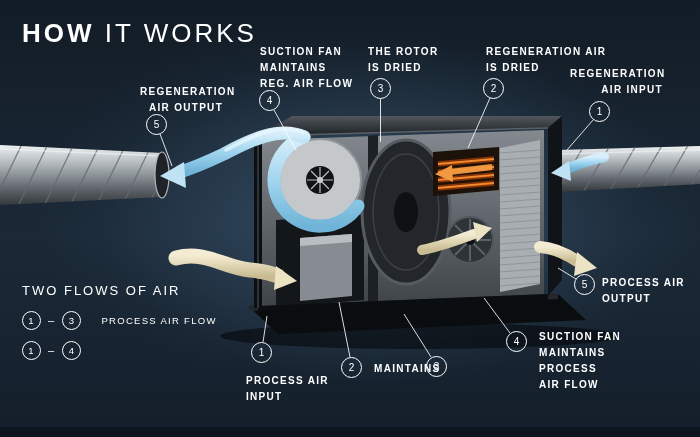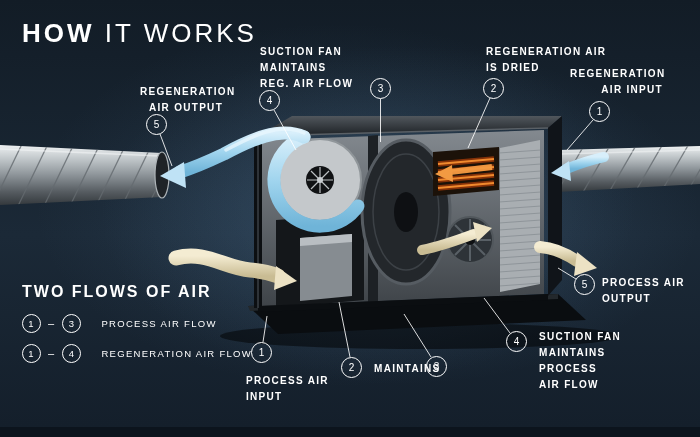--- a/index.html
+++ b/index.html
@@ -18,21 +18,21 @@
   .title .t-bold{font-weight:700}
   .label{
     position:absolute;color:#ffffff;font-size:10px;letter-spacing:1.3px;
     line-height:1.6;white-space:pre-line;font-weight:700
   }
   .num-circle{
     position:absolute;width:21px;height:21px;border:1.5px solid #fff;border-radius:50%;
     color:#fff;font-size:10px;display:flex;align-items:center;justify-content:center
   }
   .legend{position:absolute;left:22px;top:283px;color:#fff}
-  .legend-h{font-size:16px;letter-spacing:2px;font-weight:700;margin-bottom:13px}
+  .legend-h{font-size:13px;letter-spacing:2px;font-weight:400;margin-bottom:13px}
   .legend-row{display:flex;align-items:center;gap:7px;margin-bottom:11px;font-size:9.5px;letter-spacing:1.3px}
   .legend-row .l-circle{
     width:19px;height:19px;border:1.5px solid #fff;border-radius:50%;flex:none;
     display:flex;align-items:center;justify-content:center;font-size:9.5px
   }
   .legend-row .sep{font-size:11px;line-height:1}
   .legend-row .lbl{margin-left:13px;white-space:nowrap}
   .ta-c{text-align:center}.ta-r{text-align:right}
 </style>
 </head>
@@ -183,20 +183,22 @@
       <span>5</span>
     </div>
 
   <div class="label" style="left:260px;top:44px;width:110px">SUCTION FAN
 MAINTAINS
 REG. AIR FLOW</div>
   <div class="num-circle" style="left:259px;top:90px">
       <span>4</span>
     </div>
 
+  <div class="label" style="left:368px;top:44px;width:80px">THE ROTOR
+IS DRIED</div>
   <div class="num-circle" style="left:370px;top:78px">
       <span>3</span>
     </div>
 
   <div class="label" style="left:486px;top:44px;width:130px">REGENERATION AIR
 IS DRIED</div>
   <div class="num-circle" style="left:483px;top:78px">
       <span>2</span>
     </div>
 
@@ -247,17 +249,16 @@
       <span class="lbl">PROCESS AIR FLOW</span>
     </div>
     <div class="legend-row">
       <span class="l-circle">
           <span>1</span>
         </span>
       <span class="sep">–</span>
       <span class="l-circle">
           <span>4</span>
         </span>
-      <span class="lbl">REGENERATION AIR FLOW</span>
     </div>
   </div>
 
 </div>
 
 </body></html>

